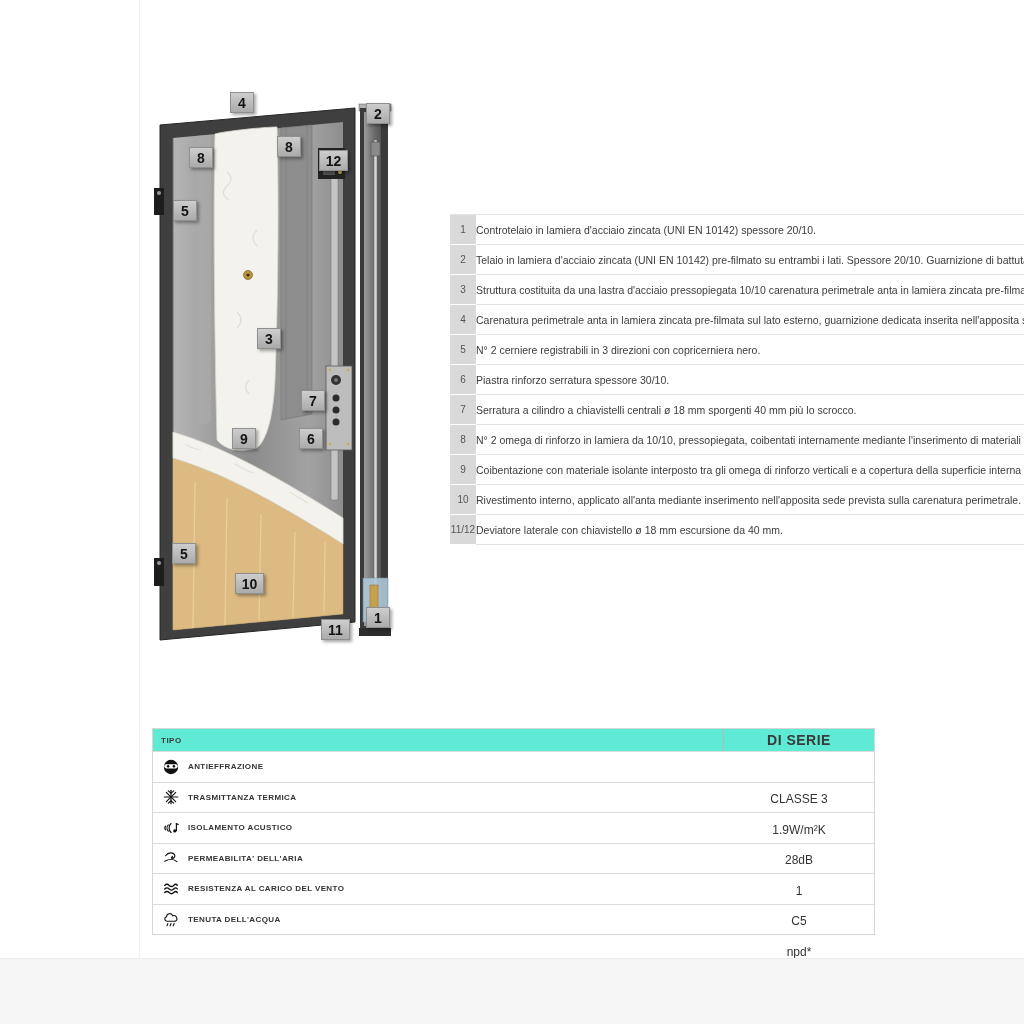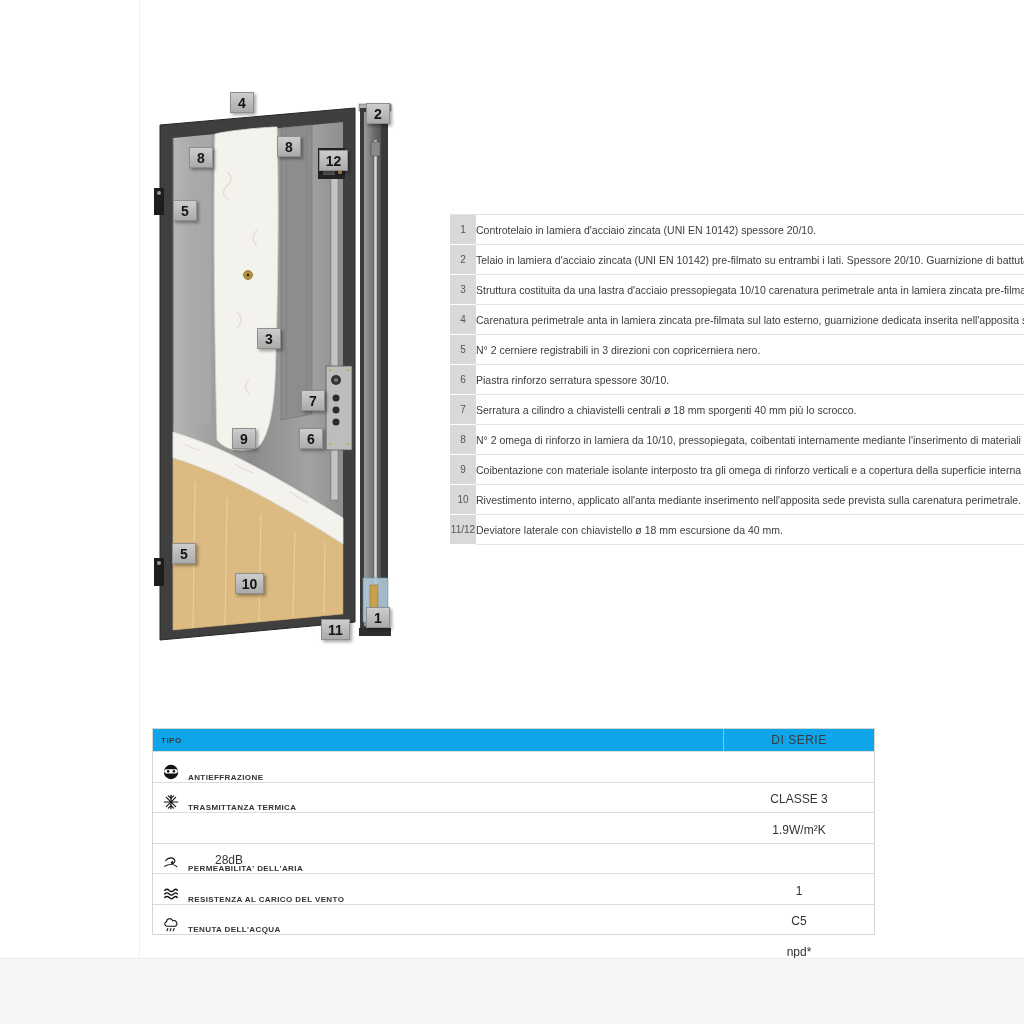--- a/index.html
+++ b/index.html
@@ -19,27 +19,27 @@
   
   .legend{position:absolute;left:450px;top:214px;width:574px;border-top:1px solid #e3e3e3;}
   .legend-row{display:flex;height:29px;border-bottom:1px solid #e3e3e3;align-items:stretch;}
   .legend-num{width:26px;background:#d9d9d9;display:flex;align-items:center;justify-content:center;
               font-size:10px;color:#555;flex:none;border-bottom:1px solid #fff;margin-bottom:-1px;}
   .legend-text{flex:1;display:flex;align-items:center;font-size:10.5px;color:#3c3c3c;
                white-space:nowrap;overflow:hidden;}
 
   
   .specs{position:absolute;left:152px;top:728px;width:723px;border:1px solid #d6d6d6;box-sizing:border-box;}
-  .spec-header{display:flex;height:22px;background:#0ea5e9;justify-content:space-between;}
+  .spec-header{display:flex;height:22px;background:#5eead4;justify-content:space-between;}
   .spec-header-left{flex:1;display:flex;align-items:center;padding-left:8px;font-size:8px;font-weight:bold;
                     color:#3a3a3a;letter-spacing:.5px;}
   .spec-header-right{width:150px;flex:none;display:flex;align-items:center;justify-content:center;
-                     font-size:12px;font-weight:normal;color:#3a3a3a;letter-spacing:.5px;border-left:1px solid #b8b8b8;}
+                     font-size:14px;font-weight:bold;color:#3a3a3a;letter-spacing:.5px;border-left:1px solid #b8b8b8;}
   .spec-row{display:flex;height:29.5px;border-top:1px solid #dcdcdc;background:#fff;}
-  .spec-label-cell{flex:1;display:flex;align-items:flex-end;gap:7px;padding-left:8px;}
+  .spec-label-cell{flex:1;display:flex;align-items:center;gap:7px;padding-left:8px;}
   .spec-icon{width:20px;height:20px;flex:none;display:flex;align-items:center;justify-content:center;}
   .spec-label{font-size:8px;letter-spacing:.4px;color:#333;font-weight:600;}
   .spec-value-cell{width:150px;flex:none;border-left:1px solid #dcdcdc;display:flex;align-items:center;
                    justify-content:center;font-size:12px;color:#333;margin-top:47px;}
 </style>
 </head>
 <body>
 
 <div class="page">
   <div class="left-line"></div>
@@ -221,20 +221,33 @@
             <polyline points="7,3.2 10,5.8 13,3.2"></polyline>
             <polyline points="7,16.8 10,14.2 13,16.8"></polyline>
           </svg>
         </span>
         <span class="spec-label">TRASMITTANZA TERMICA</span>
       </div>
       <div class="spec-value-cell">1.9W/m²K</div>
     </div>
 
     <div class="spec-row">
+      <div class="spec-label-cell">
+        <span class="spec-icon">
+          <svg viewBox="0 0 20 20" width="18" height="18" fill="none" stroke="#111" stroke-width="1.3" stroke-linecap="round">
+            <path d="M10,5 A7,7 0 0 0 10,15"></path>
+            <path d="M7,6.5 A5,5 0 0 0 7,13.5"></path>
+            <path d="M4,8 A3,3 0 0 0 4,12"></path>
+            <circle cx="14.2" cy="13.2" r="1.8" fill="#111" stroke="none"></circle>
+            <line x1="16" y1="13" x2="16" y2="5"></line>
+            <line x1="16" y1="5" x2="18" y2="6.2"></line>
+          </svg>
+        </span>
+        <span class="spec-label">ISOLAMENTO ACUSTICO</span>
+      </div>
       <div class="spec-value-cell">28dB</div>
     </div>
 
     <div class="spec-row">
       <div class="spec-label-cell">
         <span class="spec-icon">
           <svg viewBox="0 0 20 20" width="18" height="18" fill="none" stroke="#111" stroke-width="1.3" stroke-linecap="round">
             <path d="M4,7.5 C7,3.5 12.5,3.5 14,6.5 C15,8.6 13.2,10.6 10.6,9.8"></path>
             <path d="M11.6,8.2 L10.6,9.8 L12.4,10.4"></path>
             <path d="M3,13.5 C8,10.8 13.5,11.2 16.5,14"></path>

